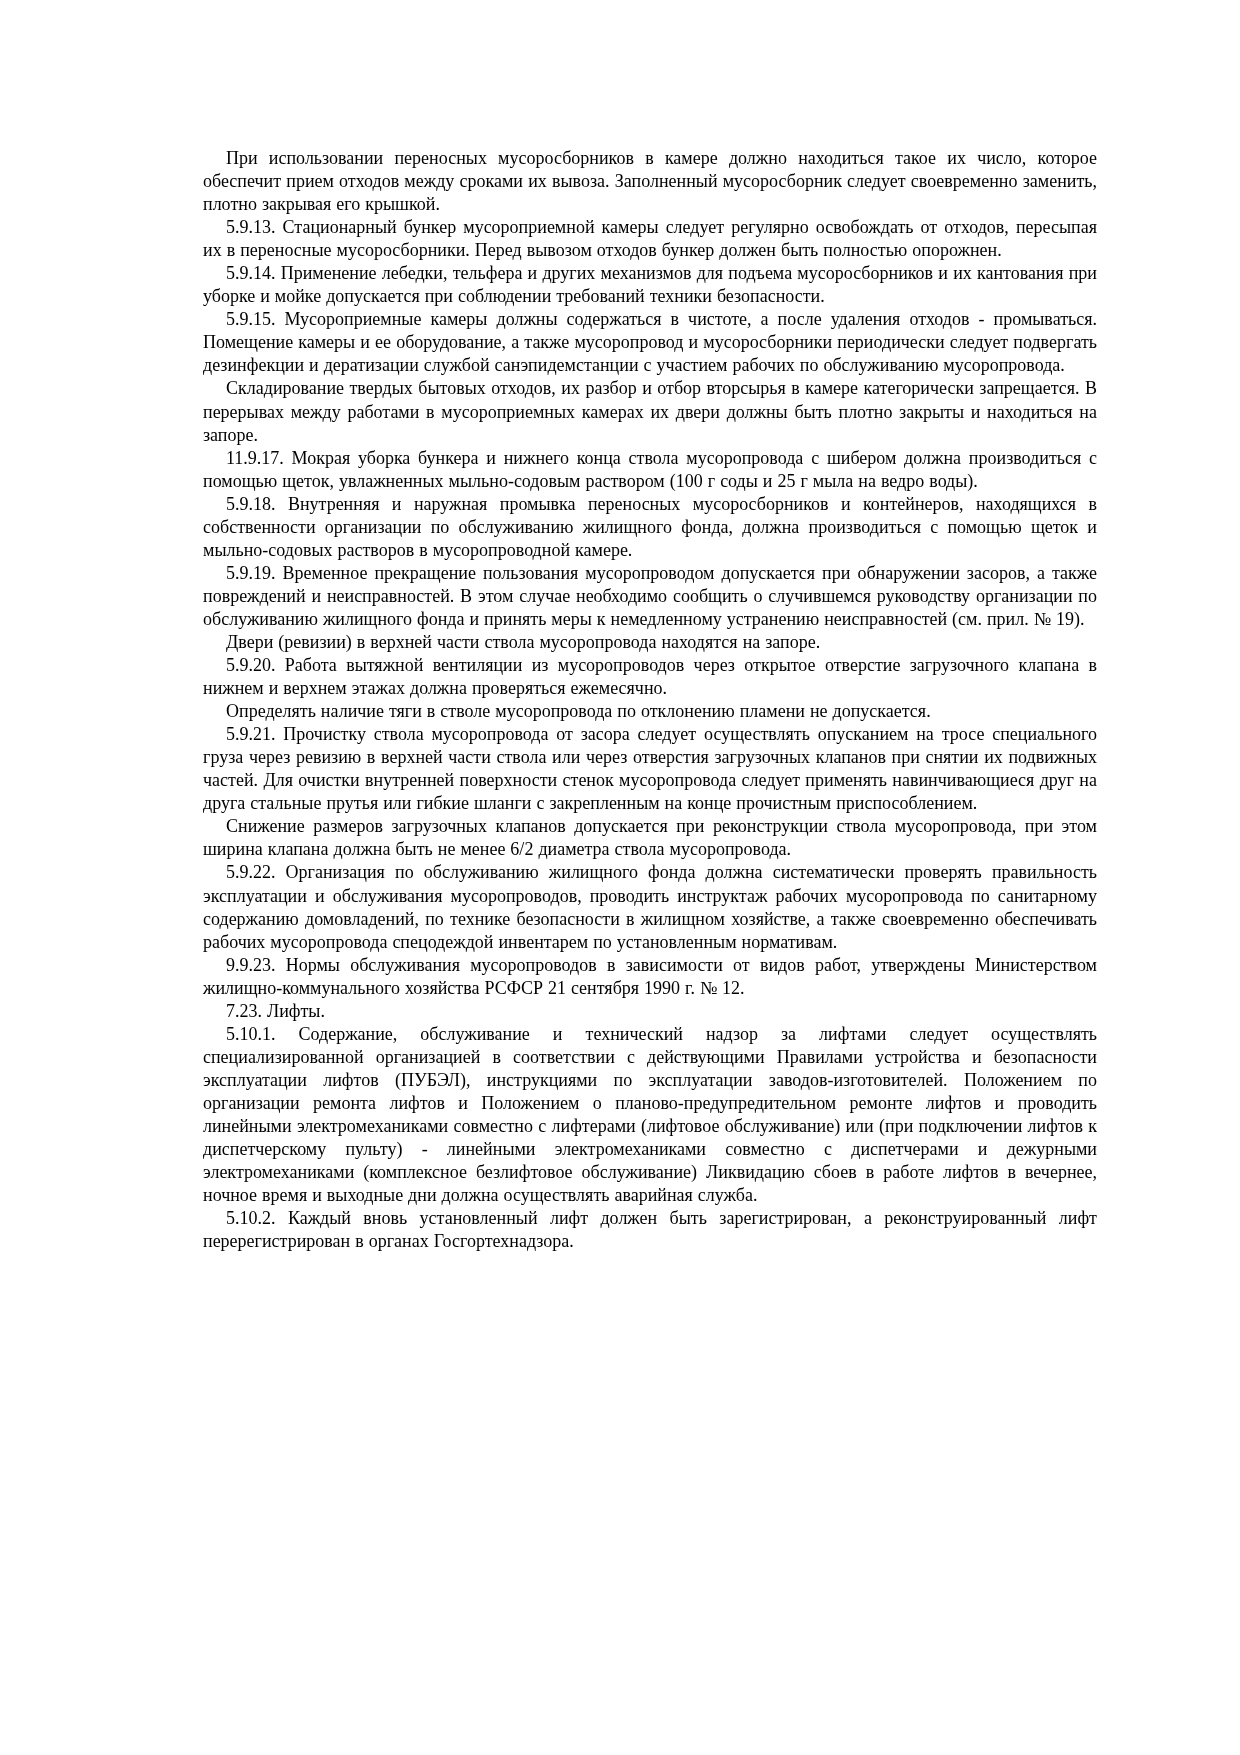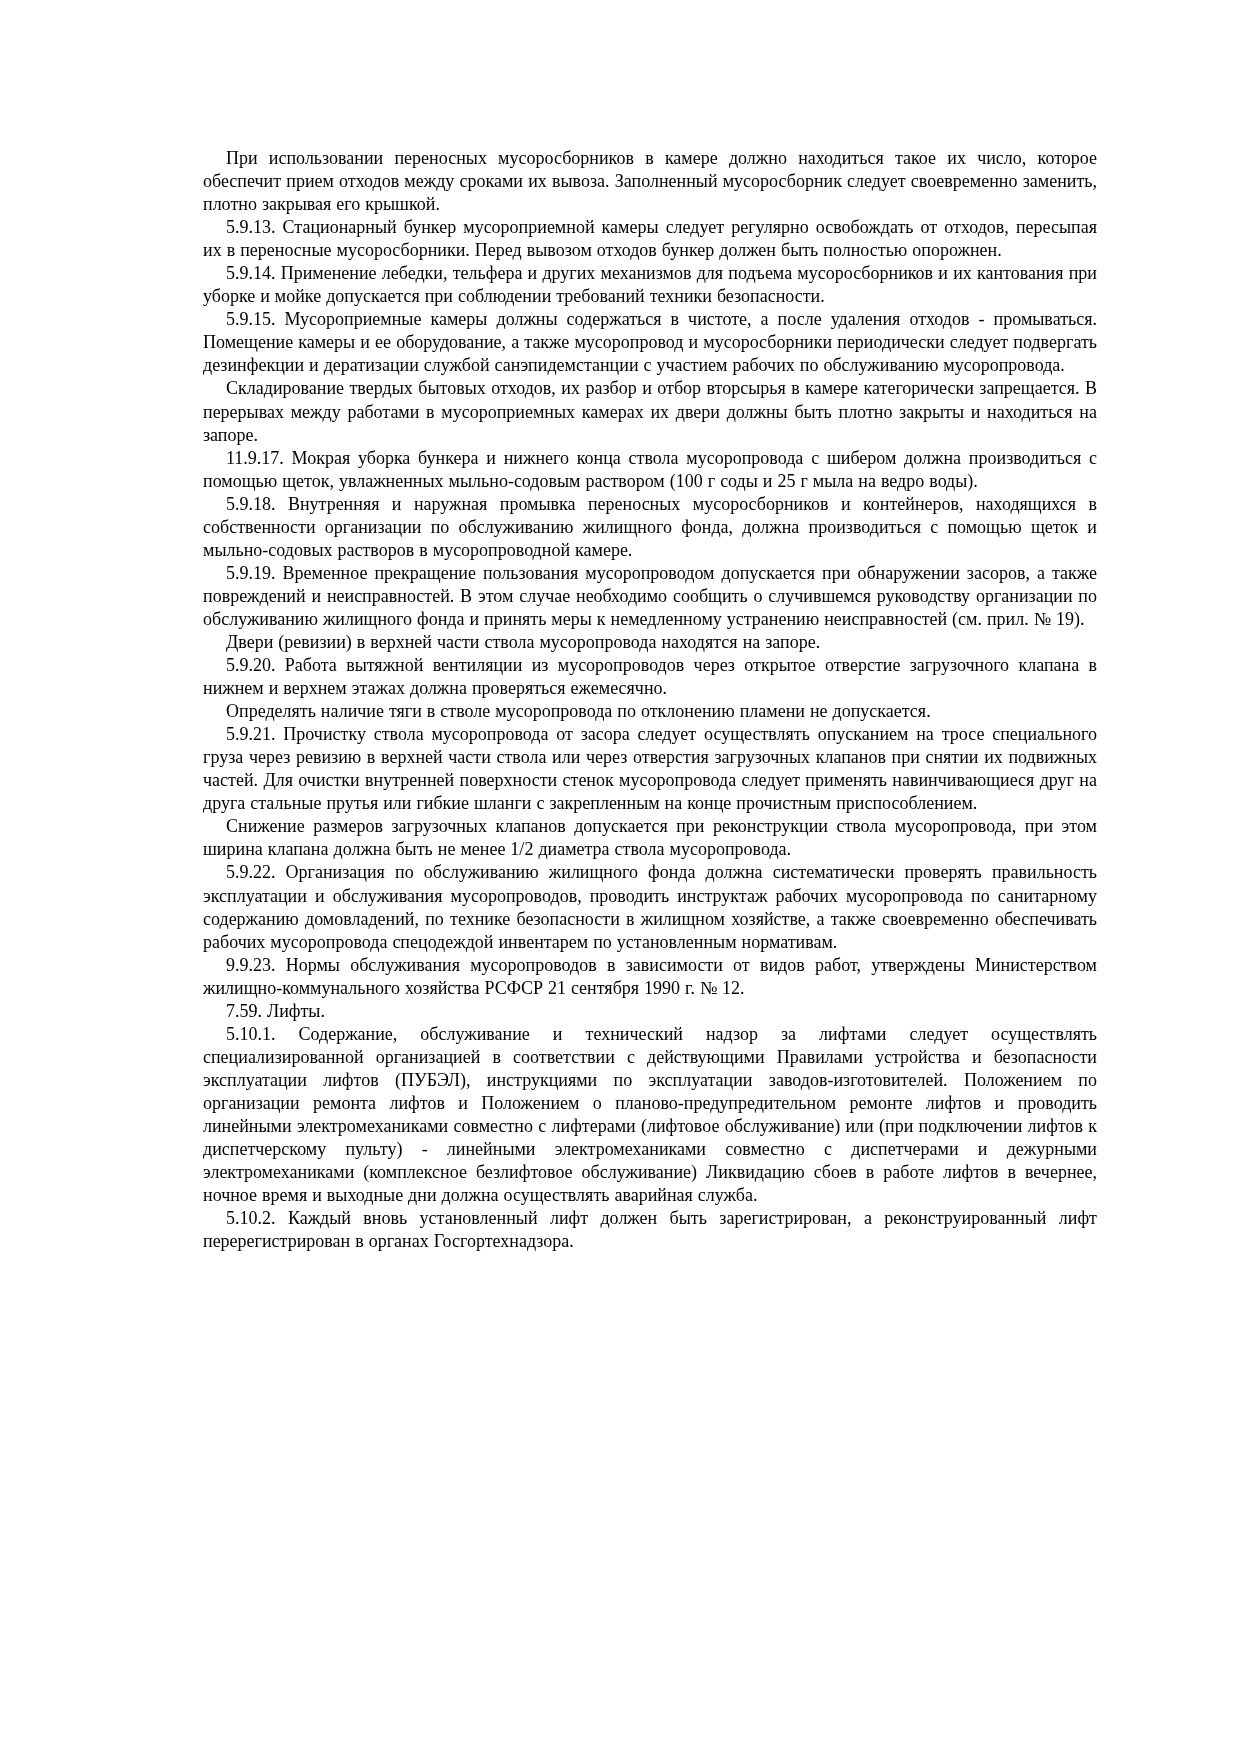--- a/index.html
+++ b/index.html
@@ -47,20 +47,20 @@
     <p class="para">5.9.14. Применение лебедки, тельфера и других механизмов для подъема мусоросборников и их кантования при уборке и мойке допускается при соблюдении требований техники безопасности.</p>
     <p class="para">5.9.15. Мусороприемные камеры должны содержаться в чистоте, а после удаления отходов - промываться. Помещение камеры и ее оборудование, а также мусоропровод и мусоросборники периодически следует подвергать дезинфекции и дератизации службой санэпидемстанции с участием рабочих по обслуживанию мусоропровода.</p>
     <p class="para">Складирование твердых бытовых отходов, их разбор и отбор вторсырья в камере категорически запрещается. В перерывах между работами в мусороприемных камерах их двери должны быть плотно закрыты и находиться на запоре.</p>
     <p class="para">11.9.17. Мокрая уборка бункера и нижнего конца ствола мусоропровода с шибером должна производиться с помощью щеток, увлажненных мыльно-содовым раствором (100 г соды и 25 г мыла на ведро воды).</p>
     <p class="para">5.9.18. Внутренняя и наружная промывка переносных мусоросборников и контейнеров, находящихся в собственности организации по обслуживанию жилищного фонда, должна производиться с помощью щеток и мыльно-содовых растворов в мусоропроводной камере.</p>
     <p class="para">5.9.19. Временное прекращение пользования мусоропроводом допускается при обнаружении засоров, а также повреждений и неисправностей. В этом случае необходимо сообщить о случившемся руководству организации по обслуживанию жилищного фонда и принять меры к немедленному устранению неисправностей (см. прил. № 19).</p>
     <p class="para">Двери (ревизии) в верхней части ствола мусоропровода находятся на запоре.</p>
     <p class="para">5.9.20. Работа вытяжной вентиляции из мусоропроводов через открытое отверстие загрузочного клапана в нижнем и верхнем этажах должна проверяться ежемесячно.</p>
     <p class="para">Определять наличие тяги в стволе мусоропровода по отклонению пламени не допускается.</p>
     <p class="para">5.9.21. Прочистку ствола мусоропровода от засора следует осуществлять опусканием на тросе специального груза через ревизию в верхней части ствола или через отверстия загрузочных клапанов при снятии их подвижных частей. Для очистки внутренней поверхности стенок мусоропровода следует применять навинчивающиеся друг на друга стальные прутья или гибкие шланги с закрепленным на конце прочистным приспособлением.</p>
-    <p class="para">Снижение размеров загрузочных клапанов допускается при реконструкции ствола мусоропровода, при этом ширина клапана должна быть не менее 1/2 диаметра ствола мусоропровода.</p>
+    <p class="para">Снижение размеров загрузочных клапанов допускается при реконструкции ствола мусоропровода, при этом ширина клапана должна быть не менее 6/2 диаметра ствола мусоропровода.</p>
     <p class="para">5.9.22. Организация по обслуживанию жилищного фонда должна систематически проверять правильность эксплуатации и обслуживания мусоропроводов, проводить инструктаж рабочих мусоропровода по санитарному содержанию домовладений, по технике безопасности в жилищном хозяйстве, а также своевременно обеспечивать рабочих мусоропровода спецодеждой инвентарем по установленным нормативам.</p>
     <p class="para">9.9.23. Нормы обслуживания мусоропроводов в зависимости от видов работ, утверждены Министерством жилищно-коммунального хозяйства РСФСР 21 сентября 1990 г. № 12.</p>
-    <p class="para">7.59. Лифты.</p>
+    <p class="para">7.23. Лифты.</p>
     <p class="para">5.10.1. Содержание, обслуживание и технический надзор за лифтами следует осуществлять специализированной организацией в соответствии с действующими Правилами устройства и безопасности эксплуатации лифтов (ПУБЭЛ), инструкциями по эксплуатации заводов-изготовителей. Положением по организации ремонта лифтов и Положением о планово-предупредительном ремонте лифтов и проводить линейными электромеханиками совместно с лифтерами (лифтовое обслуживание) или (при подключении лифтов к диспетчерскому пульту) - линейными электромеханиками совместно с диспетчерами и дежурными электромеханиками (комплексное безлифтовое обслуживание) Ликвидацию сбоев в работе лифтов в вечернее, ночное время и выходные дни должна осуществлять аварийная служба.</p>
     <p class="para">5.10.2. Каждый вновь установленный лифт должен быть зарегистрирован, а реконструированный лифт перерегистрирован в органах Госгортехнадзора.</p>
   </div>
 </div>
 
 </body></html>

